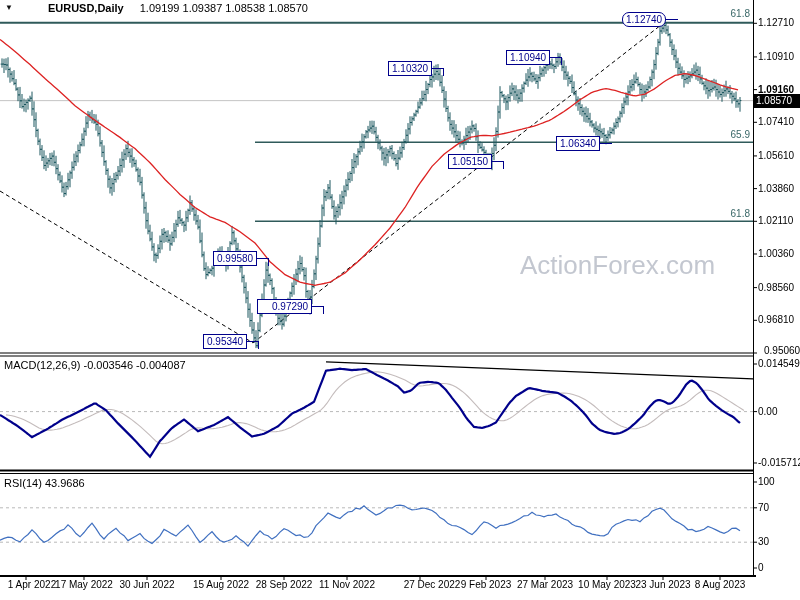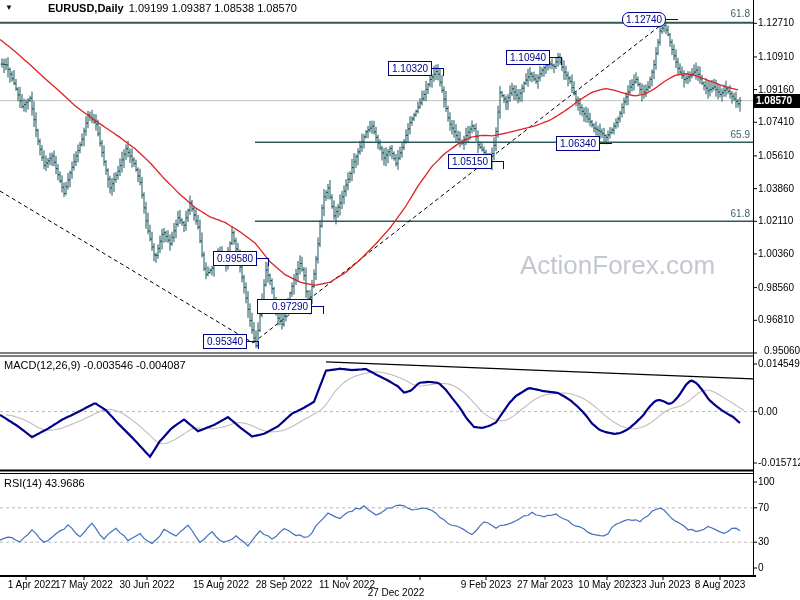--- a/index.html
+++ b/index.html
@@ -4,32 +4,32 @@
 <style>
   html,body{margin:0;padding:0;background:#fff;}
   .stage{position:relative;width:800px;height:600px;background:#fff;overflow:hidden;
          font-family:"Liberation Sans","DejaVu Sans",sans-serif;-webkit-font-smoothing:none;}
   .stage *{box-sizing:border-box;}
   #plot{position:absolute;left:0;top:0;z-index:2;}
   .watermark{position:absolute;left:520px;top:250px;width:210px;z-index:1;
              font-size:26px;color:#c3c7d0;letter-spacing:0px;}
   .symbol-header{position:absolute;left:5px;top:2px;z-index:4;font-size:11px;color:#000;white-space:nowrap;}
   .symbol-header .tri{font-size:8px;vertical-align:2px;margin-right:6px;color:#111;}
-  .symbol-header .sym{font-weight:700;margin-right:5px;padding-left:29px;}
+  .symbol-header .sym{font-weight:700;margin-right:16px;padding-left:29px;}
   .panel-title{position:absolute;left:4px;z-index:4;font-size:11px;color:#000;white-space:nowrap;}
   .ylab{position:absolute;left:758px;width:42px;z-index:3;font-size:10px;color:#000;white-space:nowrap;}
   .xlab{position:absolute;top:579px;width:64px;z-index:3;font-size:10px;color:#000;text-align:center;white-space:nowrap;}
   .fib-label{position:absolute;width:34px;z-index:3;font-size:10px;color:#3a6868;text-align:right;}
   .price-tag{position:absolute;z-index:5;height:15px;line-height:13px;padding:0 3px;
              border:1px solid #00008b;background:#fff;color:#00008b;font-size:10px;white-space:nowrap;}
   .price-tag .conn{position:absolute;right:-13px;top:6px;width:13px;height:8px;
                    border-top:1px solid #00008b;}
   .price-tag .conn.drop{border-right:1px solid #00008b;}
   .current-price-tag{position:absolute;left:753px;top:94px;width:47px;height:14px;z-index:6;
-                     background:#000;color:#fff;font-size:10px;line-height:14px;padding-left:3px;font-weight:bold;}
+                     background:#000;color:#fff;font-size:10px;line-height:14px;padding-left:3px;}
 </style>
 </head>
 <body>
 
 <div class="stage">
 
   <div class="watermark">ActionForex.com</div>
 
   <svg id="plot" width="800" height="600">
       <line x1="0" y1="100.63519999999977" x2="753" y2="100.63519999999977" stroke="#c4c4c4" stroke-width="1"></line>
@@ -90,21 +90,21 @@
   </div>
 
   <div class="panel-title" style="top:359px;">MACD(12,26,9) -0.003546 -0.004087</div>
   <div class="panel-title" style="top:477px;">RSI(14) 43.9686</div>
 
   <div class="current-price-tag">1.08570</div>
 
   <div id="labels">
       <div class="ylab" style="top: 17.3px;">1.12710</div>
       <div class="ylab" style="top: 50.924px;">1.10910</div>
-      <div class="ylab" style="top: 83.614px;">1.09160</div>
+      <div class="ylab" style="top: 83.614px; font-weight: bold;">1.09160</div>
       <div class="ylab" style="top: 116.304px;">1.07410</div>
       <div class="ylab" style="top: 149.928px;">1.05610</div>
       <div class="ylab" style="top: 182.618px;">1.03860</div>
       <div class="ylab" style="top: 215.308px;">1.02110</div>
       <div class="ylab" style="top: 247.998px;">1.00360</div>
       <div class="ylab" style="top: 281.622px;">0.98560</div>
       <div class="ylab" style="top: 314.312px;">0.96810</div>
       <div class="ylab" style="top: 345px; padding-left: 6px;">0.95060</div>
       <div class="ylab" style="top: 358.01px;">0.014549</div>
       <div class="ylab" style="top: 405.6px;">0.00</div>
@@ -112,21 +112,21 @@
       <div class="ylab" style="top: 476px;">100</div>
       <div class="ylab" style="top: 501.8px;">70</div>
       <div class="ylab" style="top: 536.2px;">30</div>
       <div class="ylab" style="top: 562px;">0</div>
       <div class="xlab" style="left: 0px;">1 Apr 2022</div>
       <div class="xlab" style="left: 52px;">17 May 2022</div>
       <div class="xlab" style="left: 115px;">30 Jun 2022</div>
       <div class="xlab" style="left: 189px;">15 Aug 2022</div>
       <div class="xlab" style="left: 252px;">28 Sep 2022</div>
       <div class="xlab" style="left: 315px;">11 Nov 2022</div>
-      <div class="xlab" style="left: 364px; margin-top: 8px;">27 Dec 2022</div>
+      <div class="xlab" style="left: 400px;">27 Dec 2022</div>
       <div class="xlab" style="left: 454px;">9 Feb 2023</div>
       <div class="xlab" style="left: 513px;">27 Mar 2023</div>
       <div class="xlab" style="left: 575px;">10 May 2023</div>
       <div class="xlab" style="left: 631px;">23 Jun 2023</div>
       <div class="xlab" style="left: 688px;">8 Aug 2023</div>
       <div class="fib-label" style="left: 716px; top: 8px;">61.8</div>
       <div class="fib-label" style="left: 716px; top: 129px;">65.9</div>
       <div class="fib-label" style="left: 716px; top: 208px;">61.8</div>
       <div class="price-tag" style="left: 622px; top: 12px; border-radius: 7px;">1.12740<span class="conn"></span></div>
       <div class="price-tag" style="left: 388px; top: 61px;">1.10320<span class="conn drop"></span></div>

